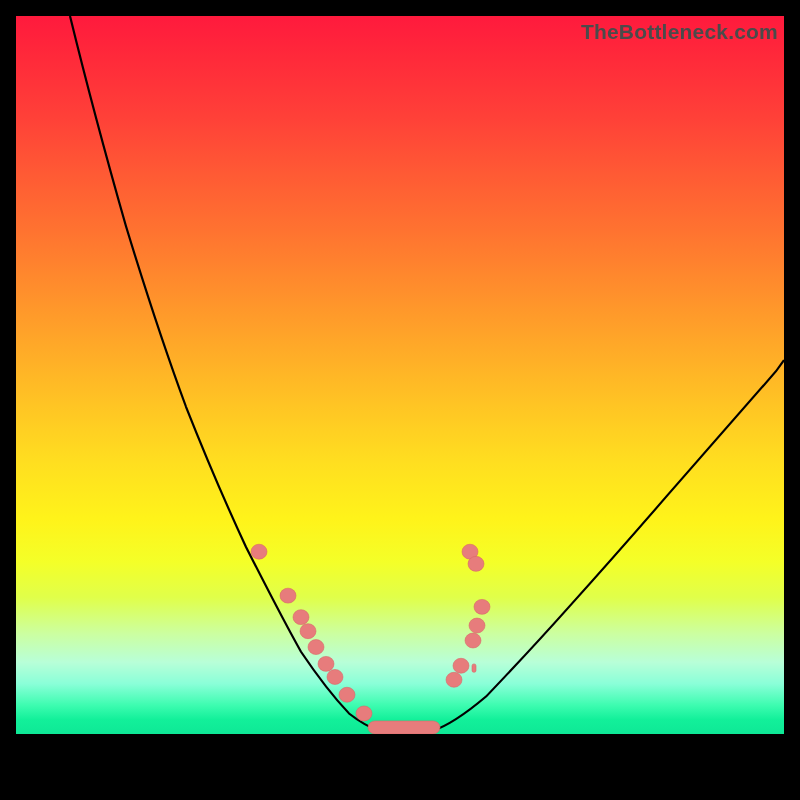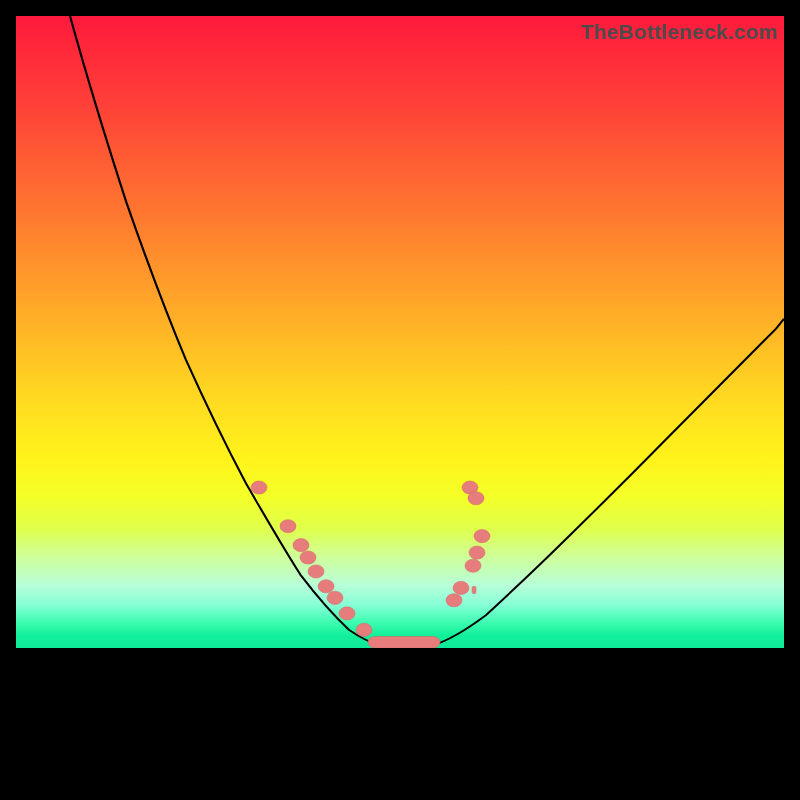--- a/index.html
+++ b/index.html
@@ -15,21 +15,21 @@
     position: relative;
     width: 800px;
     height: 800px;
     background: #000;
   }
   .plot {
     position: absolute;
     left: 16px;
     top: 16px;
     width: 768px;
-    height: 632px;
+    height: 718px;
     background: #0ea5e9;
   }
   .gradient {
     position: absolute;
     inset: 0;
     background: linear-gradient(
       to bottom,
       #ff1a3d 0%,
       #ff2a3a 6%,
       #ff4038 14%,

